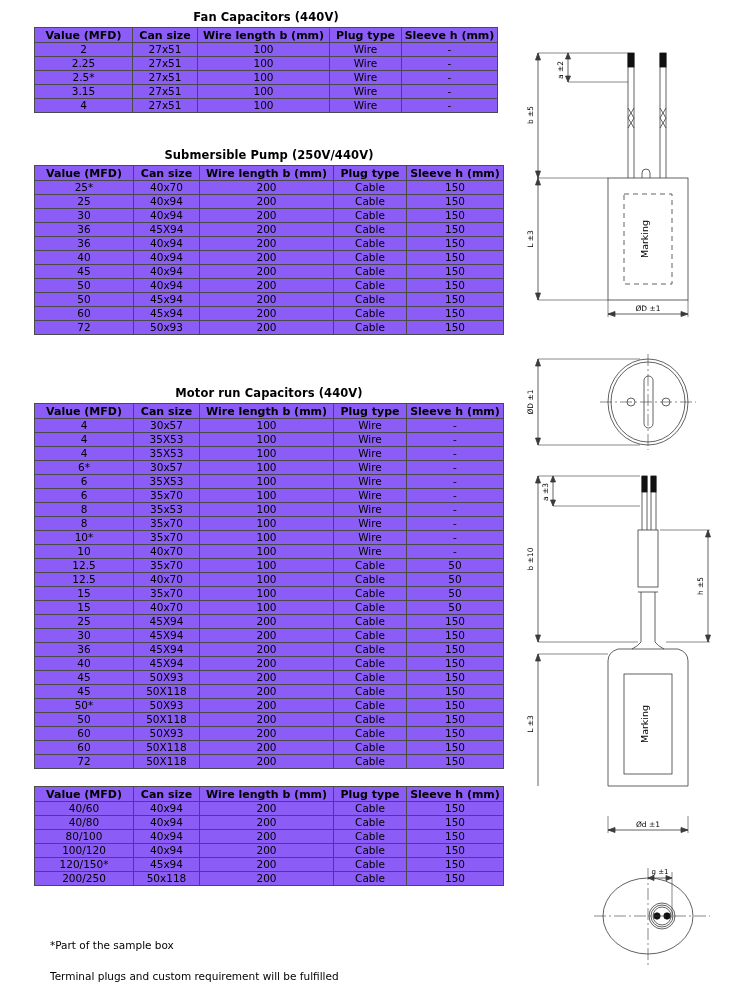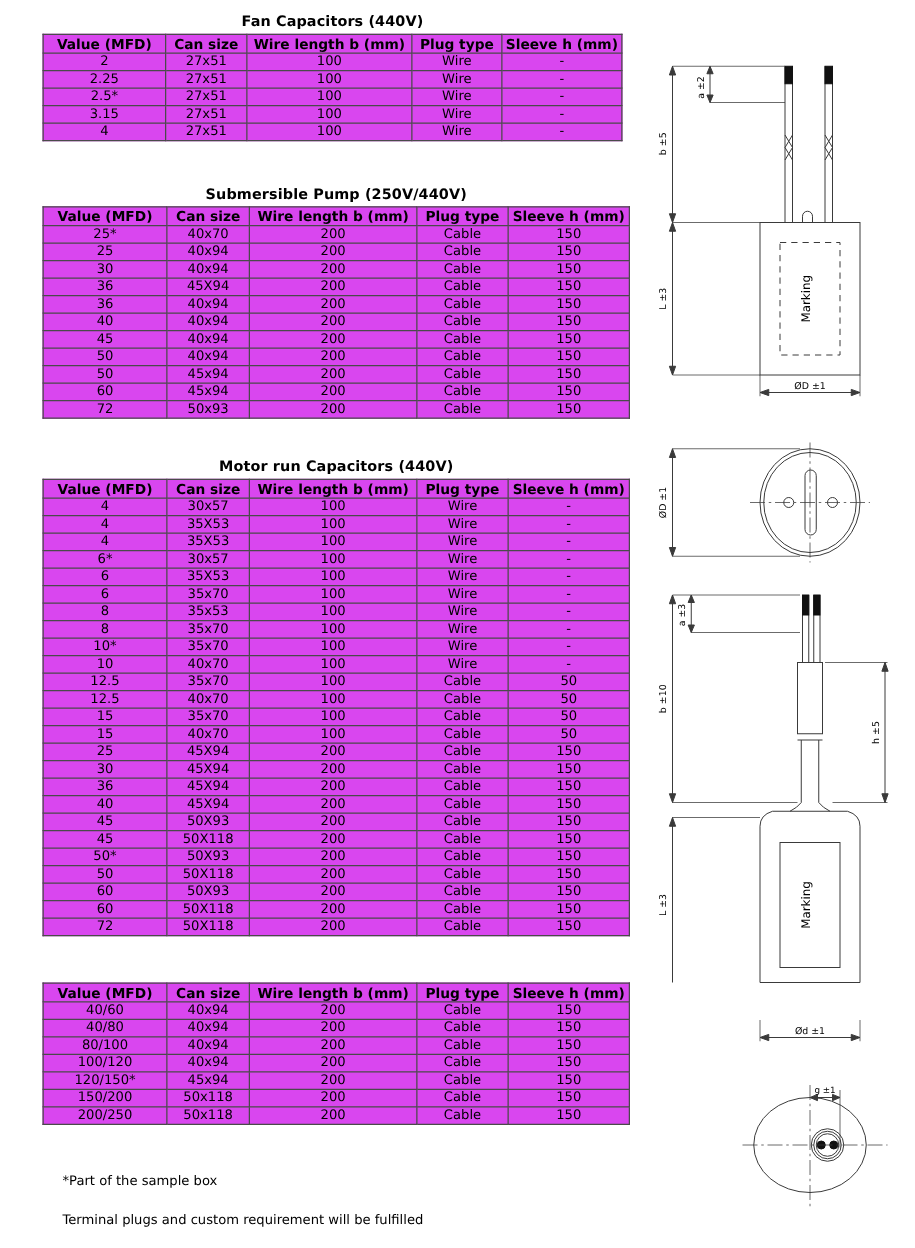--- a/index.html
+++ b/index.html
@@ -34,21 +34,21 @@
     font-weight: bold;
     text-align: center;
     letter-spacing: 0.1px;
     margin-bottom: 3px;
     color: #000;
   }
 
   table.spec {
     border-collapse: collapse;
     table-layout: fixed;
-    background: #d946ef;
+    background: #8b5cf6;
   }
   table.spec th,
   table.spec td {
     border: 1px solid #4a4a4a;
     text-align: center;
     vertical-align: middle;
     padding: 0;
     font-size: 10.5px;
     line-height: 1;
     color: #000;
@@ -260,21 +260,21 @@
             <td>72</td>
             <td>50x93</td>
             <td>200</td>
             <td>Cable</td>
             <td>150</td>
           </tr>
       </tbody>
     </table>
   </div>
 
-  <div class="table-block" style="left:34px; top:366px;">
+  <div class="table-block" style="left:34px; top:386px;">
     <div class="tbl-title">Motor run Capacitors (440V)</div>
     <table class="spec w-wide">
       <colgroup>
           <col class="c0">
           <col class="c1">
           <col class="c2">
           <col class="c3">
           <col class="c4">
         </colgroup>
       <thead>
@@ -514,27 +514,20 @@
             <td>150</td>
           </tr>
         <tr>
             <td>120/150*</td>
             <td>45x94</td>
             <td>200</td>
             <td>Cable</td>
             <td>150</td>
           </tr>
         <tr>
-            <td>150/200</td>
-            <td>50x118</td>
-            <td>200</td>
-            <td>Cable</td>
-            <td>150</td>
-          </tr>
-        <tr>
             <td>200/250</td>
             <td>50x118</td>
             <td>200</td>
             <td>Cable</td>
             <td>150</td>
           </tr>
       </tbody>
     </table>
   </div>
 

